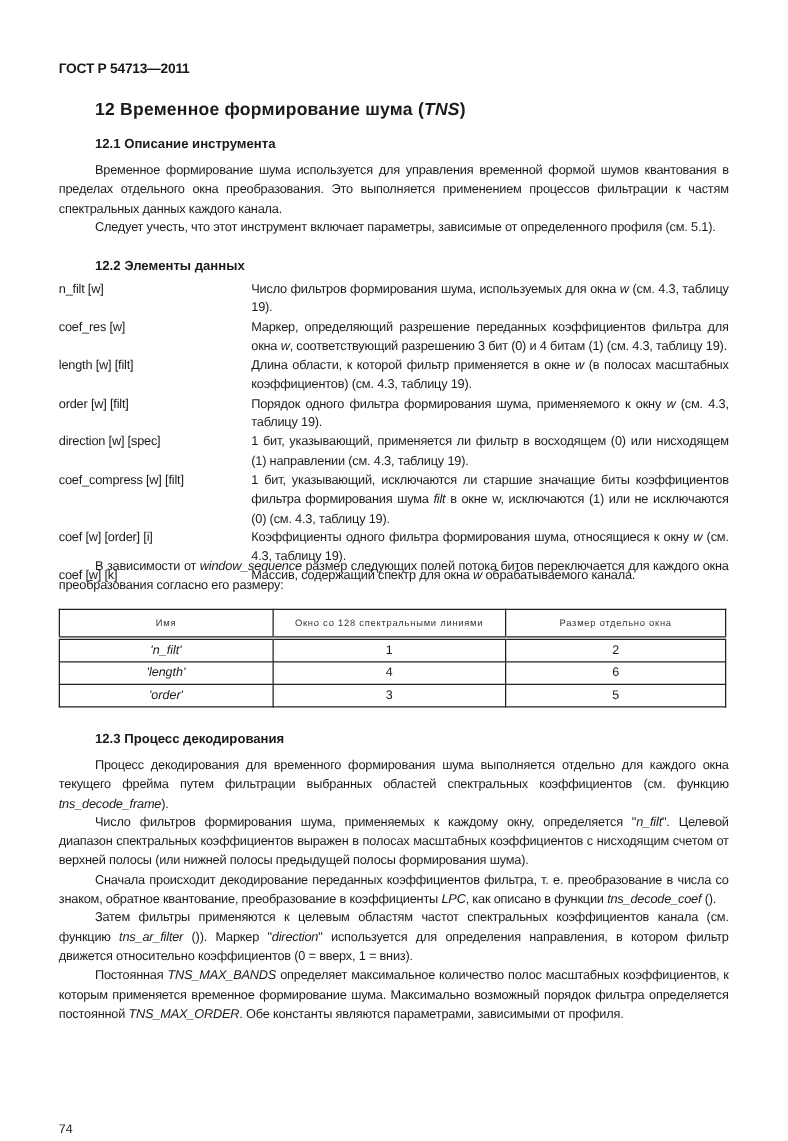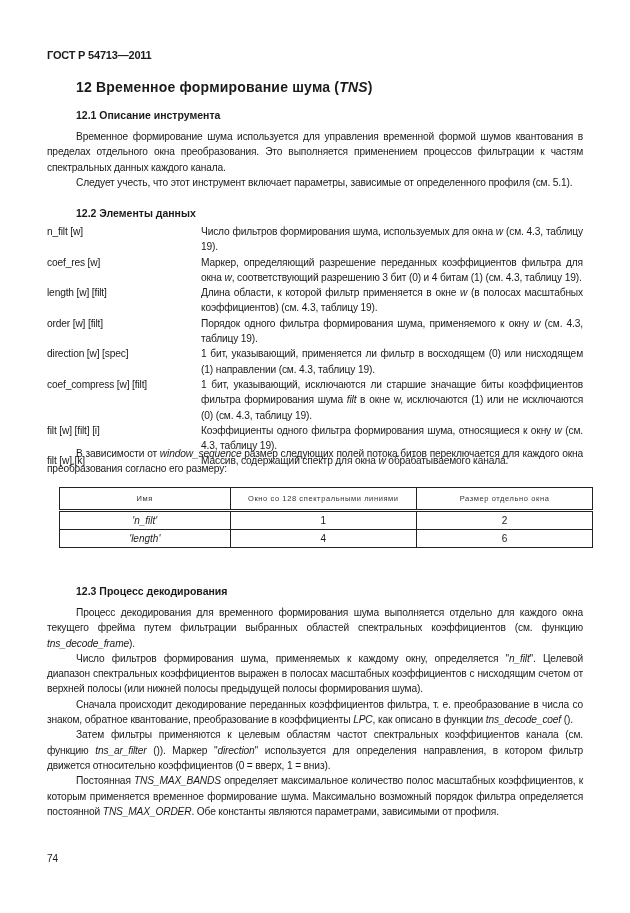--- a/index.html
+++ b/index.html
@@ -9,26 +9,26 @@
   .doc-header { position: absolute; top: 49px; left: 0; font-size: 11px; font-weight: bold; letter-spacing: -0.2px; }
   .h1 { position: absolute; top: 79px; left: 29px; font-size: 14px; font-weight: bold; letter-spacing: 0.2px; }
   .h2 { position: absolute; left: 29px; font-size: 10.5px; font-weight: bold; }
   .para { position: absolute; left: 0; width: 536px; font-size: 10.2px; line-height: 15.3px; text-align: justify; letter-spacing: -0.15px; }
   .para p { margin: 0; text-indent: 29px; }
   .defs { position: absolute; top: 224px; left: 0; width: 536px; font-size: 10.2px; line-height: 15.3px; letter-spacing: -0.15px; }
   .def-row { display: flex; gap: 28px; }
   .def-term { width: 126px; flex: none; }
   .def-desc { flex: 1; text-align: justify; }
   i { font-style: italic; }
-  table.t { position: absolute; top: 487px; left: 12px; width: 534px; border-collapse: collapse; font-size: 10px; }
+  table.t { position: absolute; top: 487px; left: 0; width: 534px; border-collapse: collapse; font-size: 10px; }
   table.t td, table.t th { border: 1px solid #222; text-align: center; font-weight: normal; padding: 0; }
   table.t th { height: 21px; font-size: 7.5px; letter-spacing: 0.6px; color: #333; border-bottom: 3px double #222; }
   table.t td { height: 17px; }
   table.t td.name { font-style: italic; }
-  .pagenum { position: absolute; top: 853px; left: 0; font-size: 10px; }
+  .pagenum { position: absolute; top: 898px; left: 0; font-size: 10px; }
 </style>
 </head>
 <body>
 
 <div class="page">
 
   <div class="doc-header">ГОСТ Р 54713—2011</div>
 
   <div class="h1"><span>12 Временное формирование шума (</span><i>TNS</i><span>)</span></div>
 
@@ -60,25 +60,25 @@
       </div>
     <div class="def-row">
         <span class="def-term">direction [w] [spec]</span>
         <span class="def-desc"><span>1 бит, указывающий, применяется ли фильтр в восходящем (0) или нисходящем (1) направлении (см. 4.3, таблицу 19).</span><i></i><span></span></span>
       </div>
     <div class="def-row">
         <span class="def-term">coef_compress [w] [filt]</span>
         <span class="def-desc"><span>1 бит, указывающий, исключаются ли старшие значащие биты коэффициентов фильтра формирования шума </span><i>filt</i><span> в окне w, исключаются (1) или не исключаются (0) (см. 4.3, таблицу 19).</span></span>
       </div>
     <div class="def-row">
-        <span class="def-term">filt [w] [filt] [i]</span>
+        <span class="def-term">coef [w] [order] [i]</span>
         <span class="def-desc"><span>Коэффициенты одного фильтра формирования шума, относящиеся к окну </span><i>w</i><span> (см. 4.3, таблицу 19).</span></span>
       </div>
     <div class="def-row">
-        <span class="def-term">filt [w] [k]</span>
+        <span class="def-term">coef [w] [k]</span>
         <span class="def-desc"><span>Массив, содержащий спектр для окна </span><i>w</i><span> обрабатываемого канала.</span></span>
       </div>
   </div>
 
   <div class="para" style="top:446px">
     <p><span>В зависимости от </span><i>window_sequence</i><span> размер следующих полей потока битов переключается для каждого окна преобразования согласно его размеру:</span></p>
   </div>
 
   <table class="t">
     <tbody>
@@ -90,20 +90,25 @@
     <tr>
       <td class="name">'n_filt'</td>
       <td>1</td>
       <td>2</td>
     </tr>
     <tr>
       <td class="name">'length'</td>
       <td>4</td>
       <td>6</td>
     </tr>
+    <tr>
+      <td class="name">'order'</td>
+      <td>3</td>
+      <td>5</td>
+    </tr>
   </tbody>
     </table>
 
   <div class="h2" style="top:585px">12.3 Процесс декодирования</div>
 
   <div class="para" style="top:605px">
     <p><span>Процесс декодирования для временного формирования шума выполняется отдельно для каждого окна текущего фрейма путем фильтрации выбранных областей спектральных коэффициентов (см. функцию </span><i>tns_decode_frame</i><span>).</span></p>
     <p><span>Число фильтров формирования шума, применяемых к каждому окну, определяется "</span><i>n_filt</i><span>". Целевой диапазон спектральных коэффициентов выражен в полосах масштабных коэффициентов с нисходящим счетом от верхней полосы (или нижней полосы предыдущей полосы формирования шума).</span></p>
     <p><span>Сначала происходит декодирование переданных коэффициентов фильтра, т. е. преобразование в числа со знаком, обратное квантование, преобразование в коэффициенты </span><i>LPC</i><span>, как описано в функции </span><i>tns_decode_coef</i><span> ().</span></p>
     <p><span>Затем фильтры применяются к целевым областям частот спектральных коэффициентов канала (см. функцию </span><i>tns_ar_filter</i><span> ()). Маркер "</span><i>direction</i><span>" используется для определения направления, в котором фильтр движется относительно коэффициентов (0 = вверх, 1 = вниз).</span></p>

